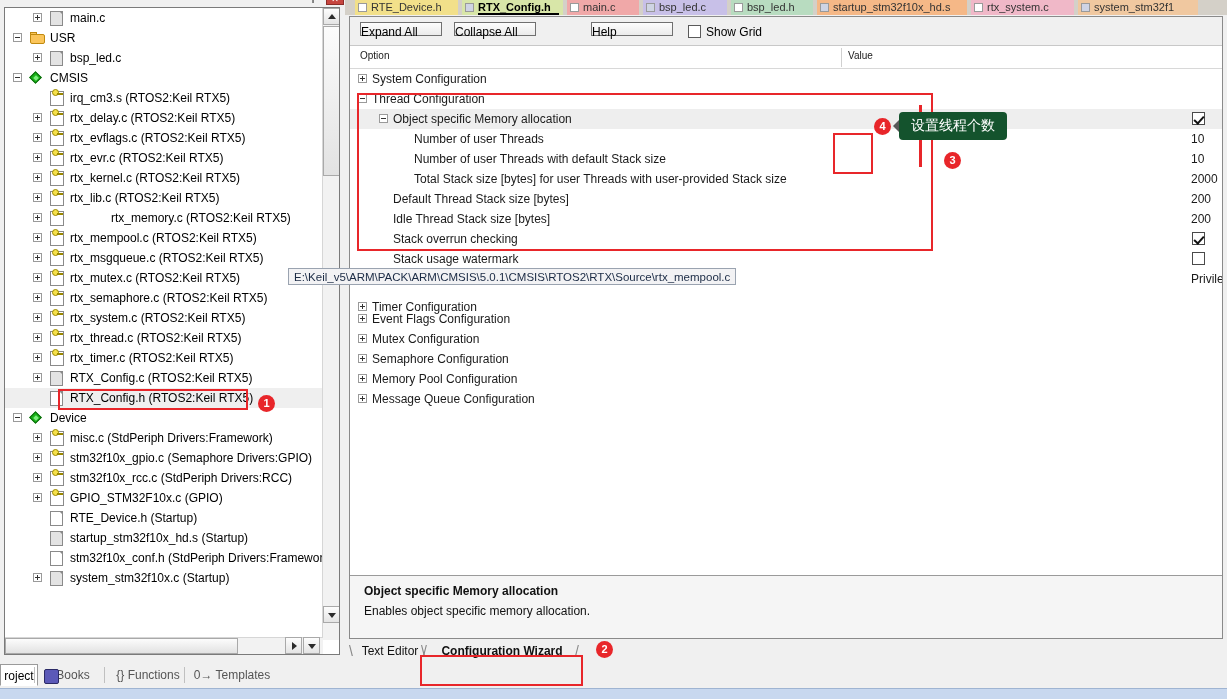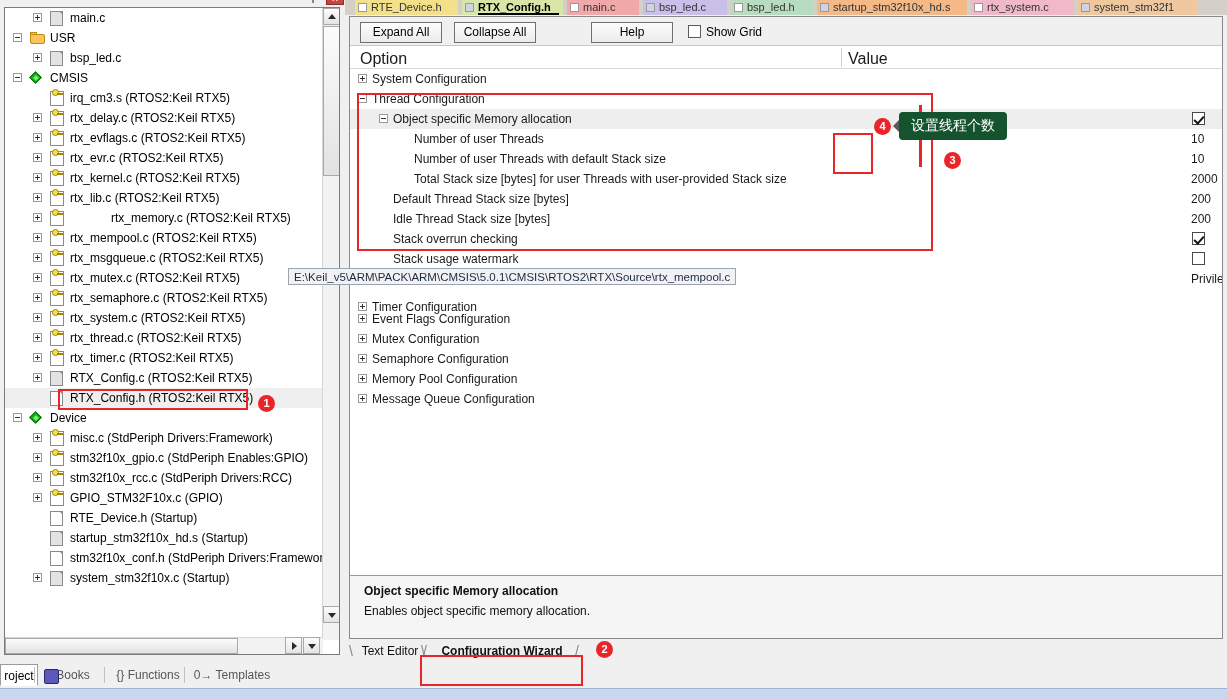--- a/index.html
+++ b/index.html
@@ -60,28 +60,28 @@
   .ftab .fbox{display:inline-block;width:9px;height:9px;background:#fff;border:1px solid #9a9a9a;vertical-align:-1px;margin-right:4px;box-sizing:border-box;}
   .ftab .fbox.g{background:#cfd4e4;}
   .ftab.active{font-weight:bold;color:#000;}
   .ftab .ul{position:absolute;left:16px;right:4px;bottom:0;height:2px;background:#000;}
 
   
   #editor{left:4px;top:16px;width:874px;height:623px;background:#fff;border:1px solid #8a8a8a;box-sizing:border-box;}
 
   
   #cfg-toolbar{left:0;top:0;width:872px;height:29px;background:#f0f0f0;border-bottom:1px solid #c8c8c8;box-sizing:border-box;}
-  .tbtn{position:absolute;top:5px;height:21px;line-height:18px;text-align:center;font-size:12px;
+  .tbtn{position:absolute;top:5px;height:14px;line-height:18px;text-align:left;font-size:12px;
         background:linear-gradient(#fdfdfd,#ebebeb);border:1px solid #707070;box-sizing:border-box;color:#000;}
   .chkwrap{position:absolute;top:8px;font-size:12px;}
   .chk{display:inline-block;width:13px;height:13px;border:1px solid #5a5a5a;background:#fff;vertical-align:-2px;margin-right:5px;box-sizing:border-box;position:relative;}
 
   
   #cfg-head{left:0;top:29px;width:872px;height:23px;background:#fff;border-bottom:1px solid #d8d8d8;box-sizing:border-box;}
-  #cfg-head .hcell{position:absolute;top:4px;font-size:16px;color:#1a1a1a;}
+  #cfg-head .hcell{position:absolute;top:4px;font-size:10px;color:#1a1a1a;}
   #colsep{position:absolute;left:491px;top:2px;width:1px;height:19px;background:#d0d0d0;}
 
   
   #cfg-list{position:absolute;left:0;top:52px;width:872px;height:505px;overflow:hidden;background:#fff;}
   .orow{position:absolute;left:0;width:872px;height:20px;line-height:20px;font-size:12px;color:#1a1a1a;white-space:nowrap;}
   .orow.hl{background:#eeeeee;}
   .olabel{position:absolute;top:0;}
   .ovalue{position:absolute;left:841px;top:0;}
   .ocheck{position:absolute;left:842px;top:3px;width:13px;height:13px;border:1px solid #4a4a4a;background:#fff;box-sizing:border-box;}
   .ocheck.on:after{content:"";position:absolute;left:3px;top:1px;width:4px;height:8px;border:solid #111;border-width:0 2px 2px 0;transform:rotate(42deg);}
@@ -242,21 +242,21 @@
           <span class="tlabel" style="left: 45px;">Device</span>
         </div>
         <div class="trow" style="top: 420px; position: absolute; left: 0px; width: 318px;">
           <div class="tbox plus" style="left: 28px;"></div>
           <div class="ic-src" style="position: absolute; left: 45px;"></div>
           <span class="tlabel" style="left: 65px;">misc.c (StdPeriph Drivers:Framework)</span>
         </div>
         <div class="trow" style="top: 440px; position: absolute; left: 0px; width: 318px;">
           <div class="tbox plus" style="left: 28px;"></div>
           <div class="ic-src" style="position: absolute; left: 45px;"></div>
-          <span class="tlabel" style="left: 65px;">stm32f10x_gpio.c (StdPeriph Enables:GPIO)</span>
+          <span class="tlabel" style="left: 65px;">stm32f10x_gpio.c (Semaphore Drivers:GPIO)</span>
         </div>
         <div class="trow" style="top: 460px; position: absolute; left: 0px; width: 318px;">
           <div class="tbox plus" style="left: 28px;"></div>
           <div class="ic-src" style="position: absolute; left: 45px;"></div>
           <span class="tlabel" style="left: 65px;">stm32f10x_rcc.c (StdPeriph Drivers:RCC)</span>
         </div>
         <div class="trow" style="top: 480px; position: absolute; left: 0px; width: 318px;">
           <div class="tbox plus" style="left: 28px;"></div>
           <div class="ic-src" style="position: absolute; left: 45px;"></div>
           <span class="tlabel" style="left: 65px;">GPIO_STM32F10x.c (GPIO)</span>

